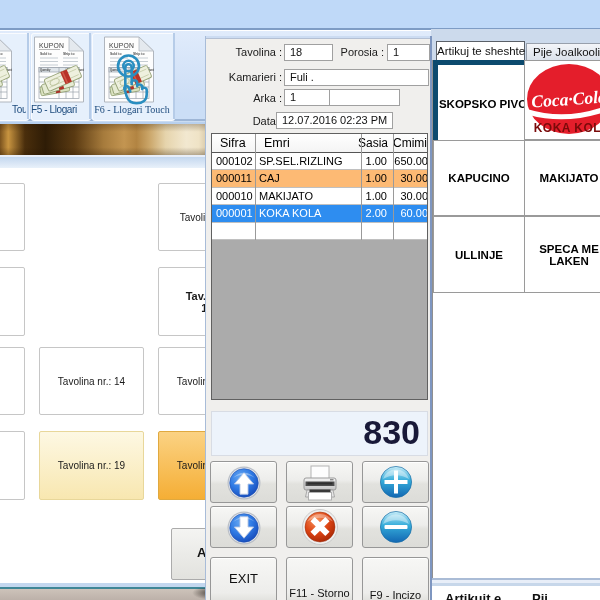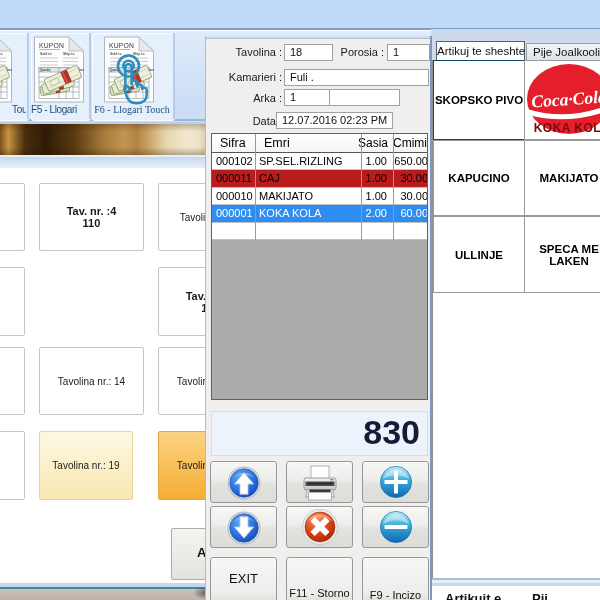--- a/index.html
+++ b/index.html
@@ -213,49 +213,48 @@
   <div class="abs" style="left:0;top:122px;width:207px;height:2px;background:#b8d0ee;"></div>
   <div class="abs" style="left:0;top:124px;width:207px;height:31px;background:
     linear-gradient(rgba(40,20,0,0.25),rgba(0,0,0,0) 25%,rgba(0,0,0,0) 75%,rgba(40,20,0,0.3)),
     linear-gradient(90deg,#7a521e 0%,#c89440 4%,#4a2e0c 12%,#2e1c06 22%,#5a3a12 36%,#a67b3c 50%,#c39551 60%,#b28442 66%,#caa568 72%,#e6d4ac 80%,#f2e8d0 90%,#efe3c6 96%,#d8c8a8 100%);"></div>
   <div class="abs" style="left:0;top:155px;width:207px;height:2px;background:#e8eef8;"></div>
   <div class="abs" style="left:0;top:157px;width:207px;height:11px;background:linear-gradient(#c3d7ef,#e9f1fa);"></div>
 
   <div class="abs" style="left:0;top:168px;width:207px;height:415px;background:#ffffff;"></div>
 
   <div class="tbtn" style="left:-60px;top:183px;width:85px;height:68px;"></div>
-  <div class="tbtn" style="left:39px;top:183px;width:105px;height:68px;font-weight:bold;font-size:11px;">Tav. nr. :4<br>110</div>
   <div class="tbtn" style="left:158px;top:183px;width:105px;height:68px;font-size:10px;">Tavolina nr.: 5</div>
 
   <div class="tbtn" style="left:-60px;top:267px;width:85px;height:69px;"></div>
   <div class="tbtn" style="left:158px;top:267px;width:105px;height:69px;font-weight:bold;font-size:11px;">Tav. nr. :1<br>105</div>
 
   <div class="tbtn" style="left:-60px;top:347px;width:85px;height:68px;"></div>
   <div class="tbtn" style="left:39px;top:347px;width:105px;height:68px;font-size:10px;">Tavolina nr.: 14</div>
   <div class="tbtn" style="left:158px;top:347px;width:105px;height:68px;font-size:10px;">Tavolina nr.: 15</div>
 
   <div class="tbtn" style="left:-60px;top:431px;width:85px;height:69px;"></div>
-  <div class="tbtn" style="left:39px;top:431px;width:94px;height:69px;font-size:10px;background:linear-gradient(#fdf8e3,#f8e7b0);border-color:#e8d79a;">Tavolina nr.: 19</div>
+  <div class="tbtn" style="left:39px;top:431px;width:105px;height:69px;font-size:10px;background:linear-gradient(#fdf8e3,#f8e7b0);border-color:#e8d79a;">Tavolina nr.: 19</div>
   <div class="tbtn" style="left:158px;top:431px;width:105px;height:69px;font-size:10px;background:linear-gradient(#fbd283,#f5ae35);border-color:#e0a93f;">Tavolina nr.: 20</div>
 
   <div class="abs" style="left:171px;top:528px;width:110px;height:50px;background:linear-gradient(#f4f4f2,#e2e2de);border:1px solid #ababab;border-radius:2px;">
      <span class="abs" style="left:25px;top:16px;font-size:13px;font-weight:bold;color:#111;">Artikuj</span>
   </div>
 
   <div class="abs" style="left:192px;top:588px;width:22px;height:12px;background:radial-gradient(ellipse at 90% 40%, rgba(20,15,10,0.75), rgba(20,15,10,0) 70%);"></div>
 
   <div id="rpanel" class="abs" style="left:431px;top:29px;width:169px;height:557px;background:#ffffff;overflow:hidden;">
     <div class="abs" style="left:0;top:0;width:169px;height:31px;background:#ccdaec;"></div>
 
     <div class="abs" style="left:0;top:31px;width:169px;height:518px;background:#ffffff;border-top:1px solid #5a6068;"></div>
     <div class="abs" style="left:1px;top:31px;width:1px;height:518px;background:#909090;"></div>
     <div class="abs" style="left:95px;top:14px;width:85px;height:17px;background:linear-gradient(#f3f5f9,#dbe2eb);border:1px solid #98a0ac;border-bottom:none;font-size:11.5px;color:#111;text-align:left;padding:2px 0 0 6px;box-sizing:border-box;white-space:nowrap;">Pije Joalkoolike</div>
     <div class="abs" style="left:5px;top:12px;width:89px;height:19px;background:#ffffff;border:1px solid #5a6068;border-bottom:none;font-size:11.5px;color:#111;text-align:center;padding-top:3px;box-sizing:border-box;white-space:nowrap;">Artikuj te sheshte</div>
 
-    <div class="rcell" style="left:2px;top:31px;width:90px;height:78px;border:1px solid #0c4a6e;">SKOPSKO PIVO</div>
+    <div class="rcell" style="left:2px;top:31px;width:90px;height:78px;border:5px solid #0c4a6e;">SKOPSKO PIVO</div>
     <div class="rcell" style="left:93px;top:31px;width:88px;height:78px;border:1px solid #9a9a9a;overflow:hidden;">
       <svg width="88" height="78" viewBox="0 0 88 78" style="position:absolute;left:0;top:0;">
         <ellipse cx="44" cy="38" rx="42" ry="35" fill="#e41e2b"></ellipse>
         <path d="M2 48 Q44 61 88 42 L88 48 Q44 65 4 54 Z" fill="#ffffff"></path>
         <text x="44" y="44" text-anchor="middle" font-family="Liberation Serif" font-style="italic" font-weight="bold" font-size="17.5" fill="#ffffff" transform="rotate(-4 44 38)">Coca·Cola</text>
       </svg>
       <span style="position:absolute;left:3px;top:60px;width:100%;text-align:center;font-size:12px;font-weight:bold;color:#7a0a0a;letter-spacing:0.5px;white-space:nowrap;">KOKA KOLA</span>
     </div>
     <div class="rcell" style="left:2px;top:111px;width:90px;height:74px;border:1px solid #9a9a9a;">KAPUCINO</div>
     <div class="rcell" style="left:93px;top:111px;width:88px;height:74px;border:1px solid #9a9a9a;">MAKIJATO</div>
@@ -296,21 +295,21 @@
         <span class="abs" style="left:52px;top:2px;font-size:12.5px;color:#000;">Emri</span>
         <span class="abs" style="left:138px;top:2px;width:38px;text-align:right;font-size:12px;color:#000;">Sasia</span>
         <span class="abs" style="left:177px;top:2px;width:38px;text-align:right;font-size:12px;color:#000;">Cmimi</span>
       </div>
       <div class="grow" style="top:19px;background:#fff;">
         <span class="c1">000102</span>
           <span class="c2">SP.SEL.RIZLING</span>
           <span class="c3">1.00</span>
           <span class="c4">650.00</span>
       </div>
-      <div class="grow" style="top:36.4px;background:#b91c1c;">
+      <div class="grow" style="top:36.4px;background:#fdba74;">
         <span class="c1">000011</span>
           <span class="c2">CAJ</span>
           <span class="c3">1.00</span>
           <span class="c4">30.00</span>
       </div>
       <div class="grow" style="top:53.8px;background:#fff;">
         <span class="c1">000010</span>
           <span class="c2">MAKIJATO</span>
           <span class="c3">1.00</span>
           <span class="c4">30.00</span>

